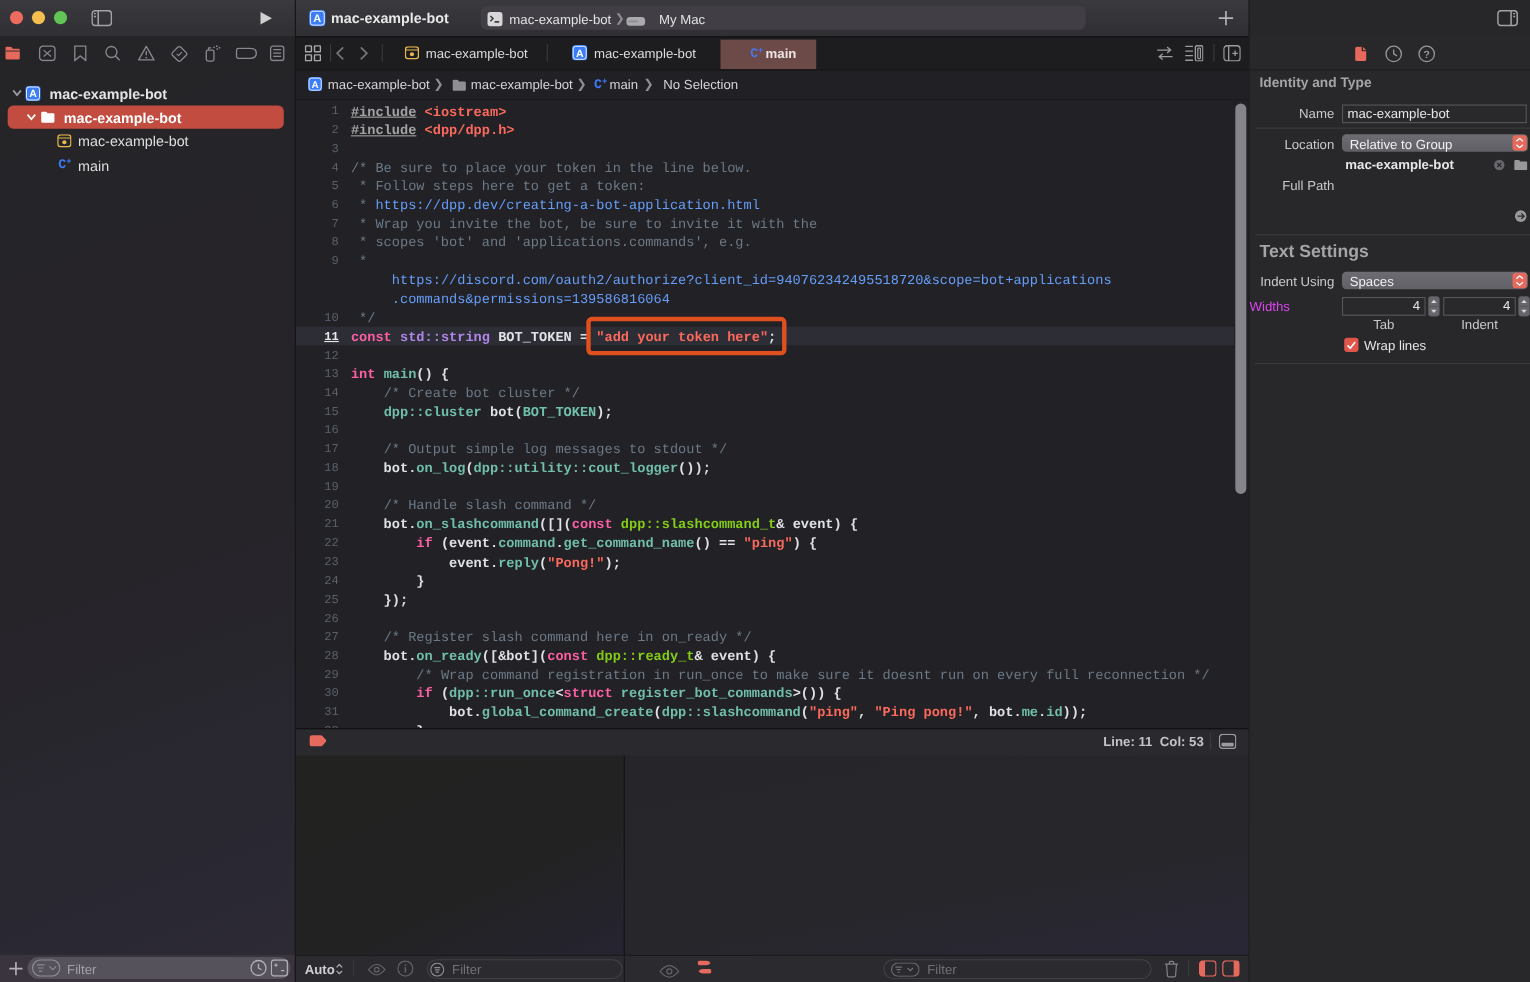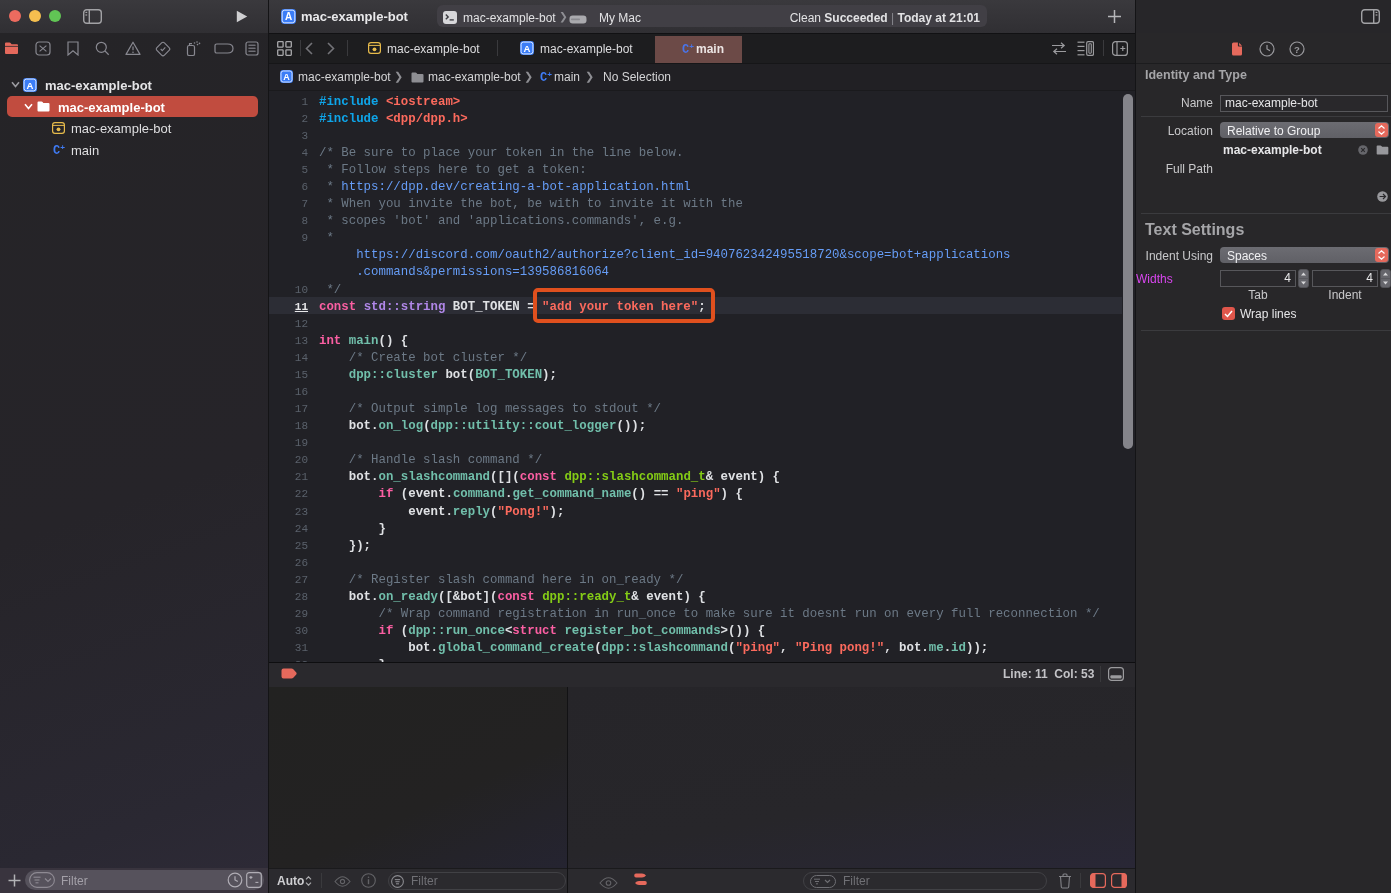--- a/index.html
+++ b/index.html
@@ -3,21 +3,21 @@
 <meta charset="utf-8">
 <style>
 *{margin:0;padding:0;box-sizing:border-box;}
 html,body{width:1391px;height:893px;overflow:hidden;background:#000;}
 body{font-family:"Liberation Sans",sans-serif;}
 .abs{position:absolute;}
 #win{position:relative;width:1391px;height:893px;background:#29282c;}
 .mono{font-family:"Liberation Mono",monospace;}
 
 .k{color:#fc5fa3;font-weight:700;}
-.pp{color:#0ea5e9;}
+.pp{color:#a3a3a3;text-decoration:underline;}
 .s{color:#fc6a5d;}
 .cm{color:#6c7986;font-weight:400;}
 #code .cm,#code .u{font-weight:400;}
 .u{color:#669df7;font-weight:400;}
 .t{color:#71bfab;}
 .y{color:#84cc16;}
 .v{color:#b087e8;}
 svg{display:block;}
 </style>
 </head>
@@ -54,21 +54,20 @@
     <path d="M2.8 3.5 L5.2 5.9 L2.8 8.3" fill="none" stroke="#3e3e44" stroke-width="1.4"></path>
     <line x1="6.6" y1="8.9" x2="10.8" y2="8.9" stroke="#3e3e44" stroke-width="1.4"></line>
   </svg>
   <div class="abs" style="left:463px;top:11px;font-size:12px;color:#e2e2e4;">mac-example-bot</div>
   <div class="abs" style="left:559px;top:10px;font-size:10.5px;color:#8e8e93;">❯</div>
   <svg class="abs" style="left:569px;top:15px;" width="18" height="9" viewBox="0 0 18 9">
     <rect x="0.5" y="0.5" width="17" height="8" rx="3.2" fill="#aaaaae"></rect>
     <rect x="2" y="3.6" width="9" height="1.6" rx="0.8" fill="#8a8a8f"></rect>
   </svg>
   <div class="abs" style="left:599px;top:11px;font-size:12px;color:#e2e2e4;">My Mac</div>
-  <div class="abs" style="left:437px;top:11px;width:543px;text-align:right;font-size:12px;color:#e2e2e4;">Clean <b>Succeeded</b> <span style="color:#88888d;">|</span> <b>Today at 21:01</b></div>
   <div class="abs" style="left:1136px;top:0;width:255px;height:33px;background:#272629;"></div>
 
   <svg class="abs" style="left:1107px;top:9px;" width="15" height="15" viewBox="0 0 15 15">
     <line x1="7.5" y1="1" x2="7.5" y2="14" stroke="#b6b6b9" stroke-width="1.5"></line>
     <line x1="1" y1="7.5" x2="14" y2="7.5" stroke="#b6b6b9" stroke-width="1.5"></line>
   </svg>
 
   <svg class="abs" style="left:1361px;top:9px;" width="19" height="15" viewBox="0 0 19 15">
     <rect x="0.7" y="0.7" width="17.6" height="13.6" rx="3" fill="none" stroke="#a2a2a5" stroke-width="1.4"></rect>
     <line x1="12.7" y1="0.7" x2="12.7" y2="14.3" stroke="#a2a2a5" stroke-width="1.4"></line>
@@ -281,21 +280,21 @@
 29
 30
 31
 32</pre>
     <pre class="mono" id="code" style="position:absolute;left:50px;top:3.7px;font-size:12.4px;line-height:17.08px;color:#dfe1e4;font-weight:700;"><span class="pp">#include</span> <span class="s">&lt;iostream&gt;</span>
 <span class="pp">#include</span> <span class="s">&lt;dpp/dpp.h&gt;</span>
 
 <span class="cm">/* Be sure to place your token in the line below.</span>
 <span class="cm"> * Follow steps here to get a token:</span>
 <span class="cm"> * </span><span class="u">https://dpp.dev/creating-a-bot-application.html</span>
-<span class="cm"> * When you invite the bot, be with to invite it with the</span>
+<span class="cm"> * Wrap you invite the bot, be sure to invite it with the</span>
 <span class="cm"> * scopes 'bot' and 'applications.commands', e.g.</span>
 <span class="cm"> *</span>
      <span class="u">https://discord.com/oauth2/authorize?client_id=940762342495518720&amp;scope=bot+applications</span>
      <span class="u">.commands&amp;permissions=139586816064</span>
 <span class="cm"> */</span>
 <span class="k">const</span> <span class="v">std::string</span> BOT_TOKEN = <span class="s">"add your token here"</span>;
 
 <span class="k">int</span> <span class="t">main</span>() {
     <span class="cm">/* Create bot cluster */</span>
     <span class="t">dpp::cluster</span> bot(<span class="t">BOT_TOKEN</span>);

